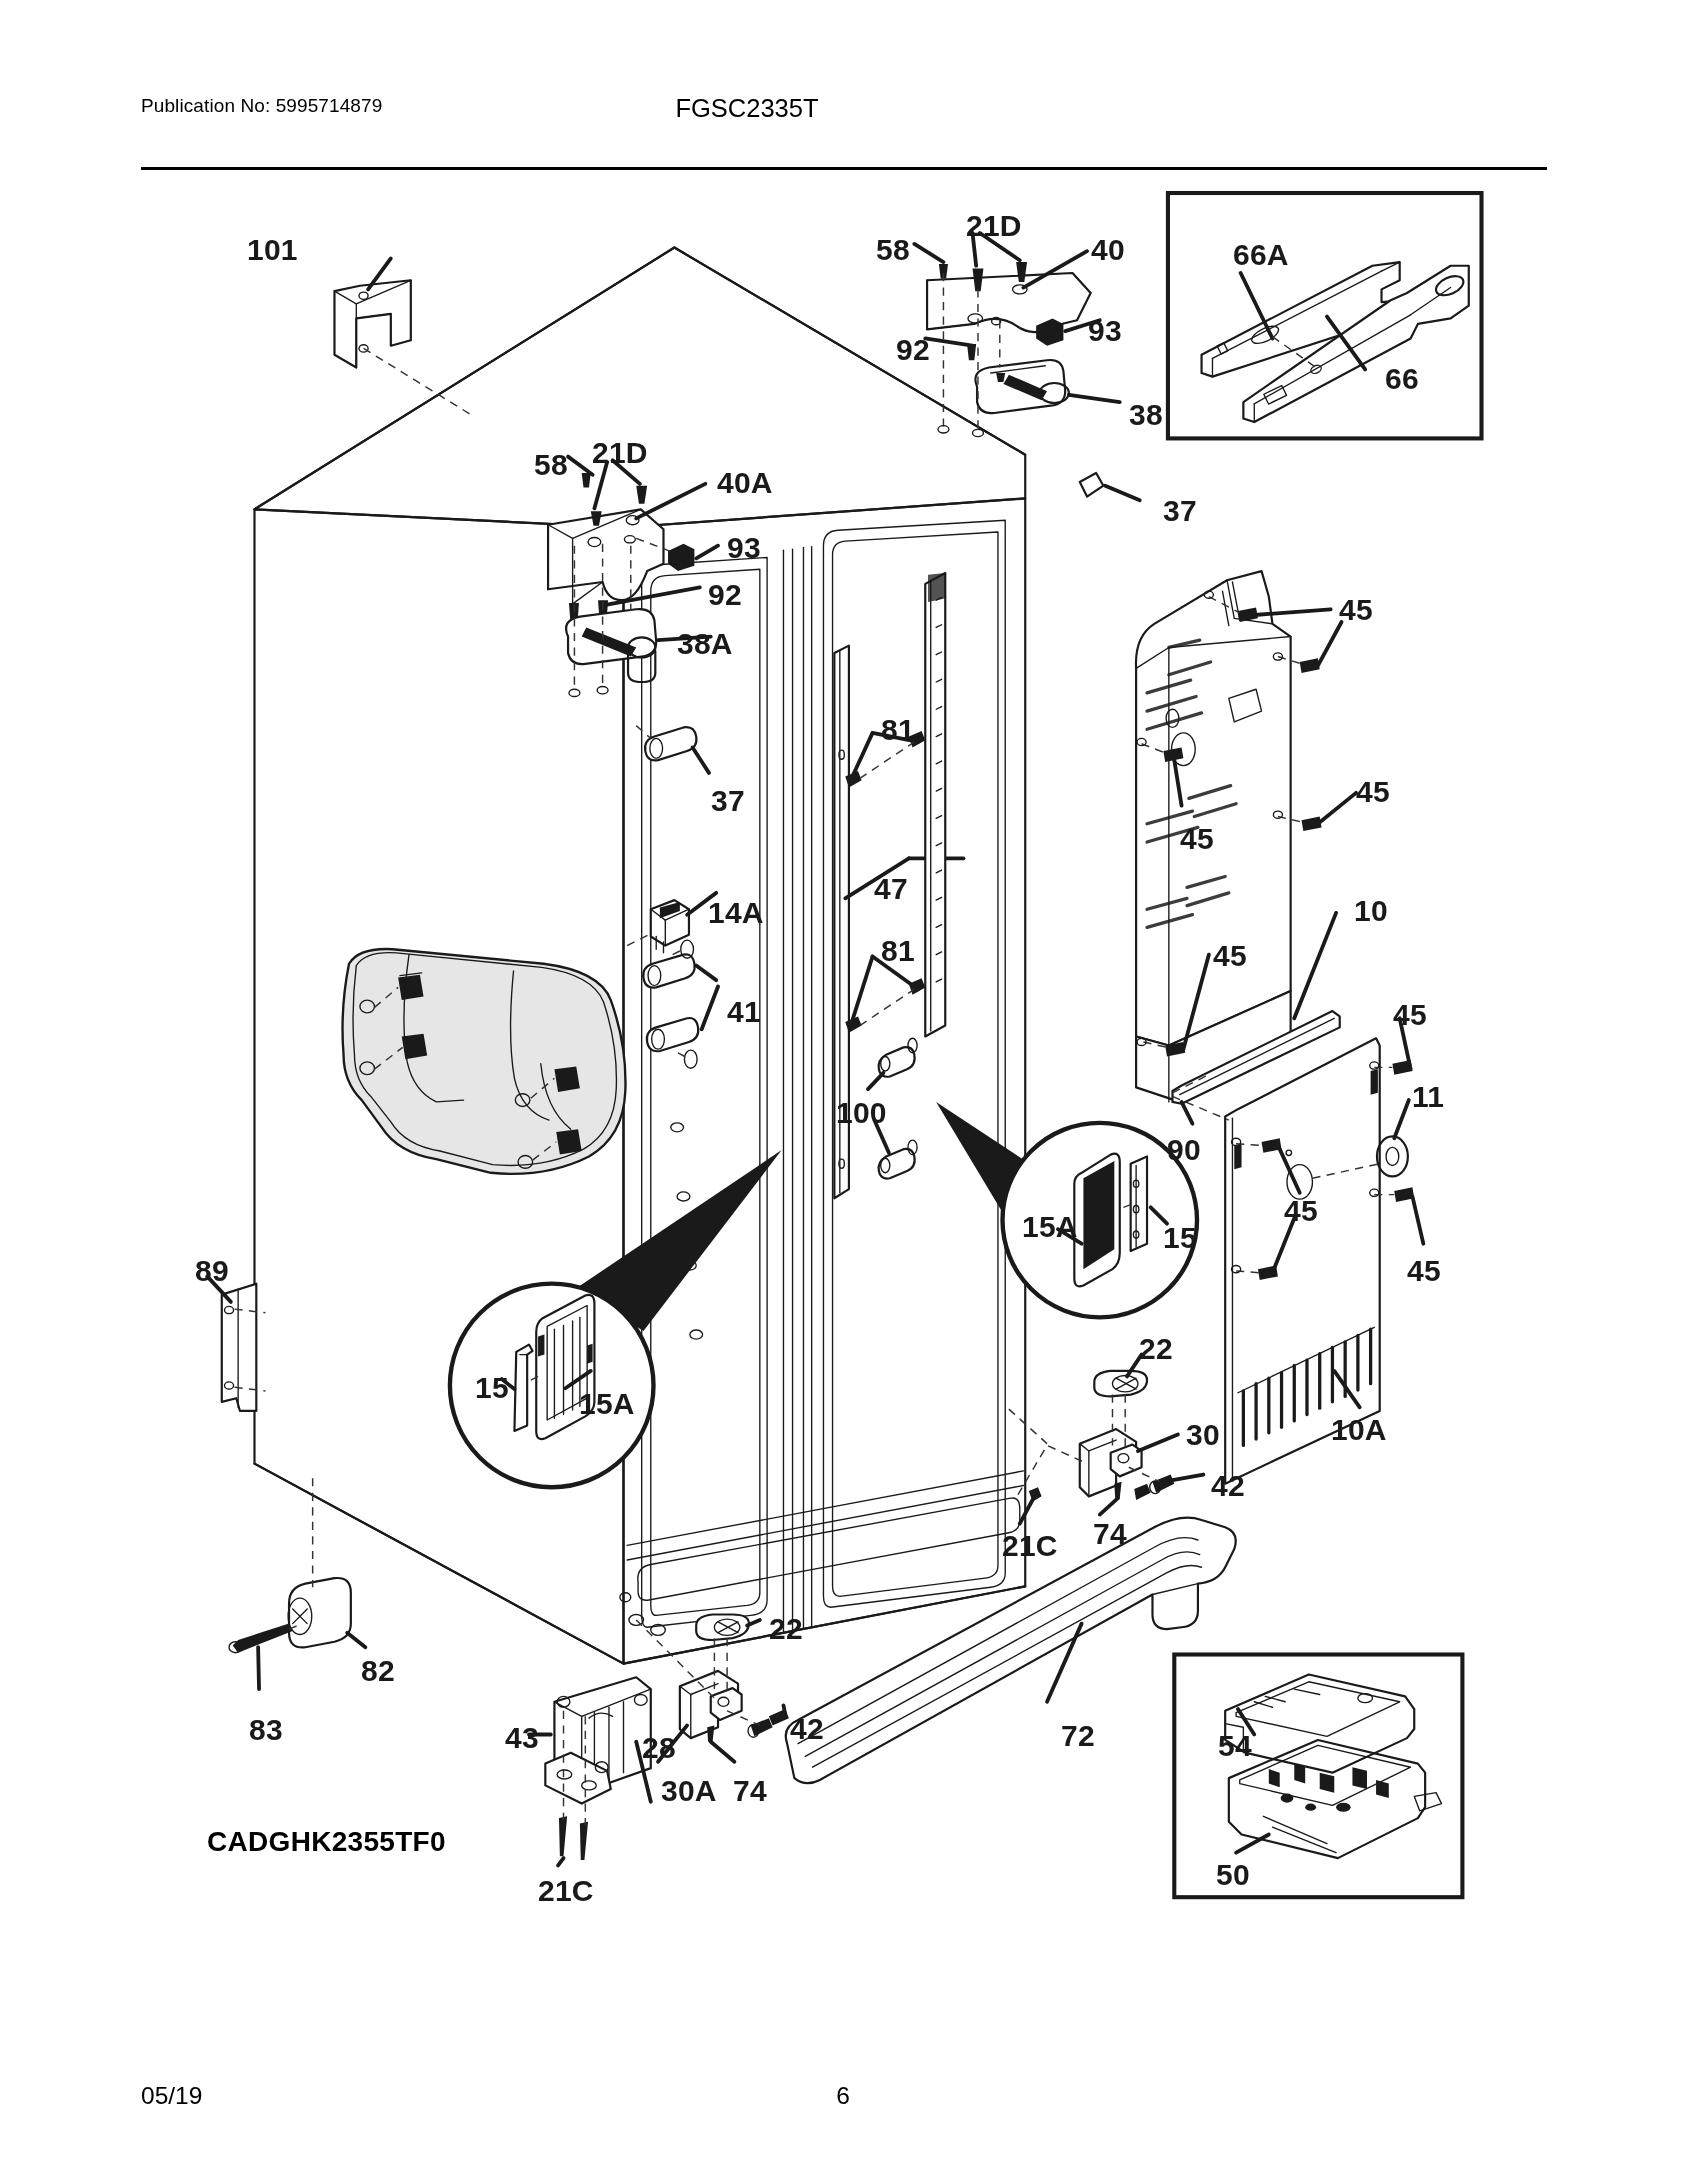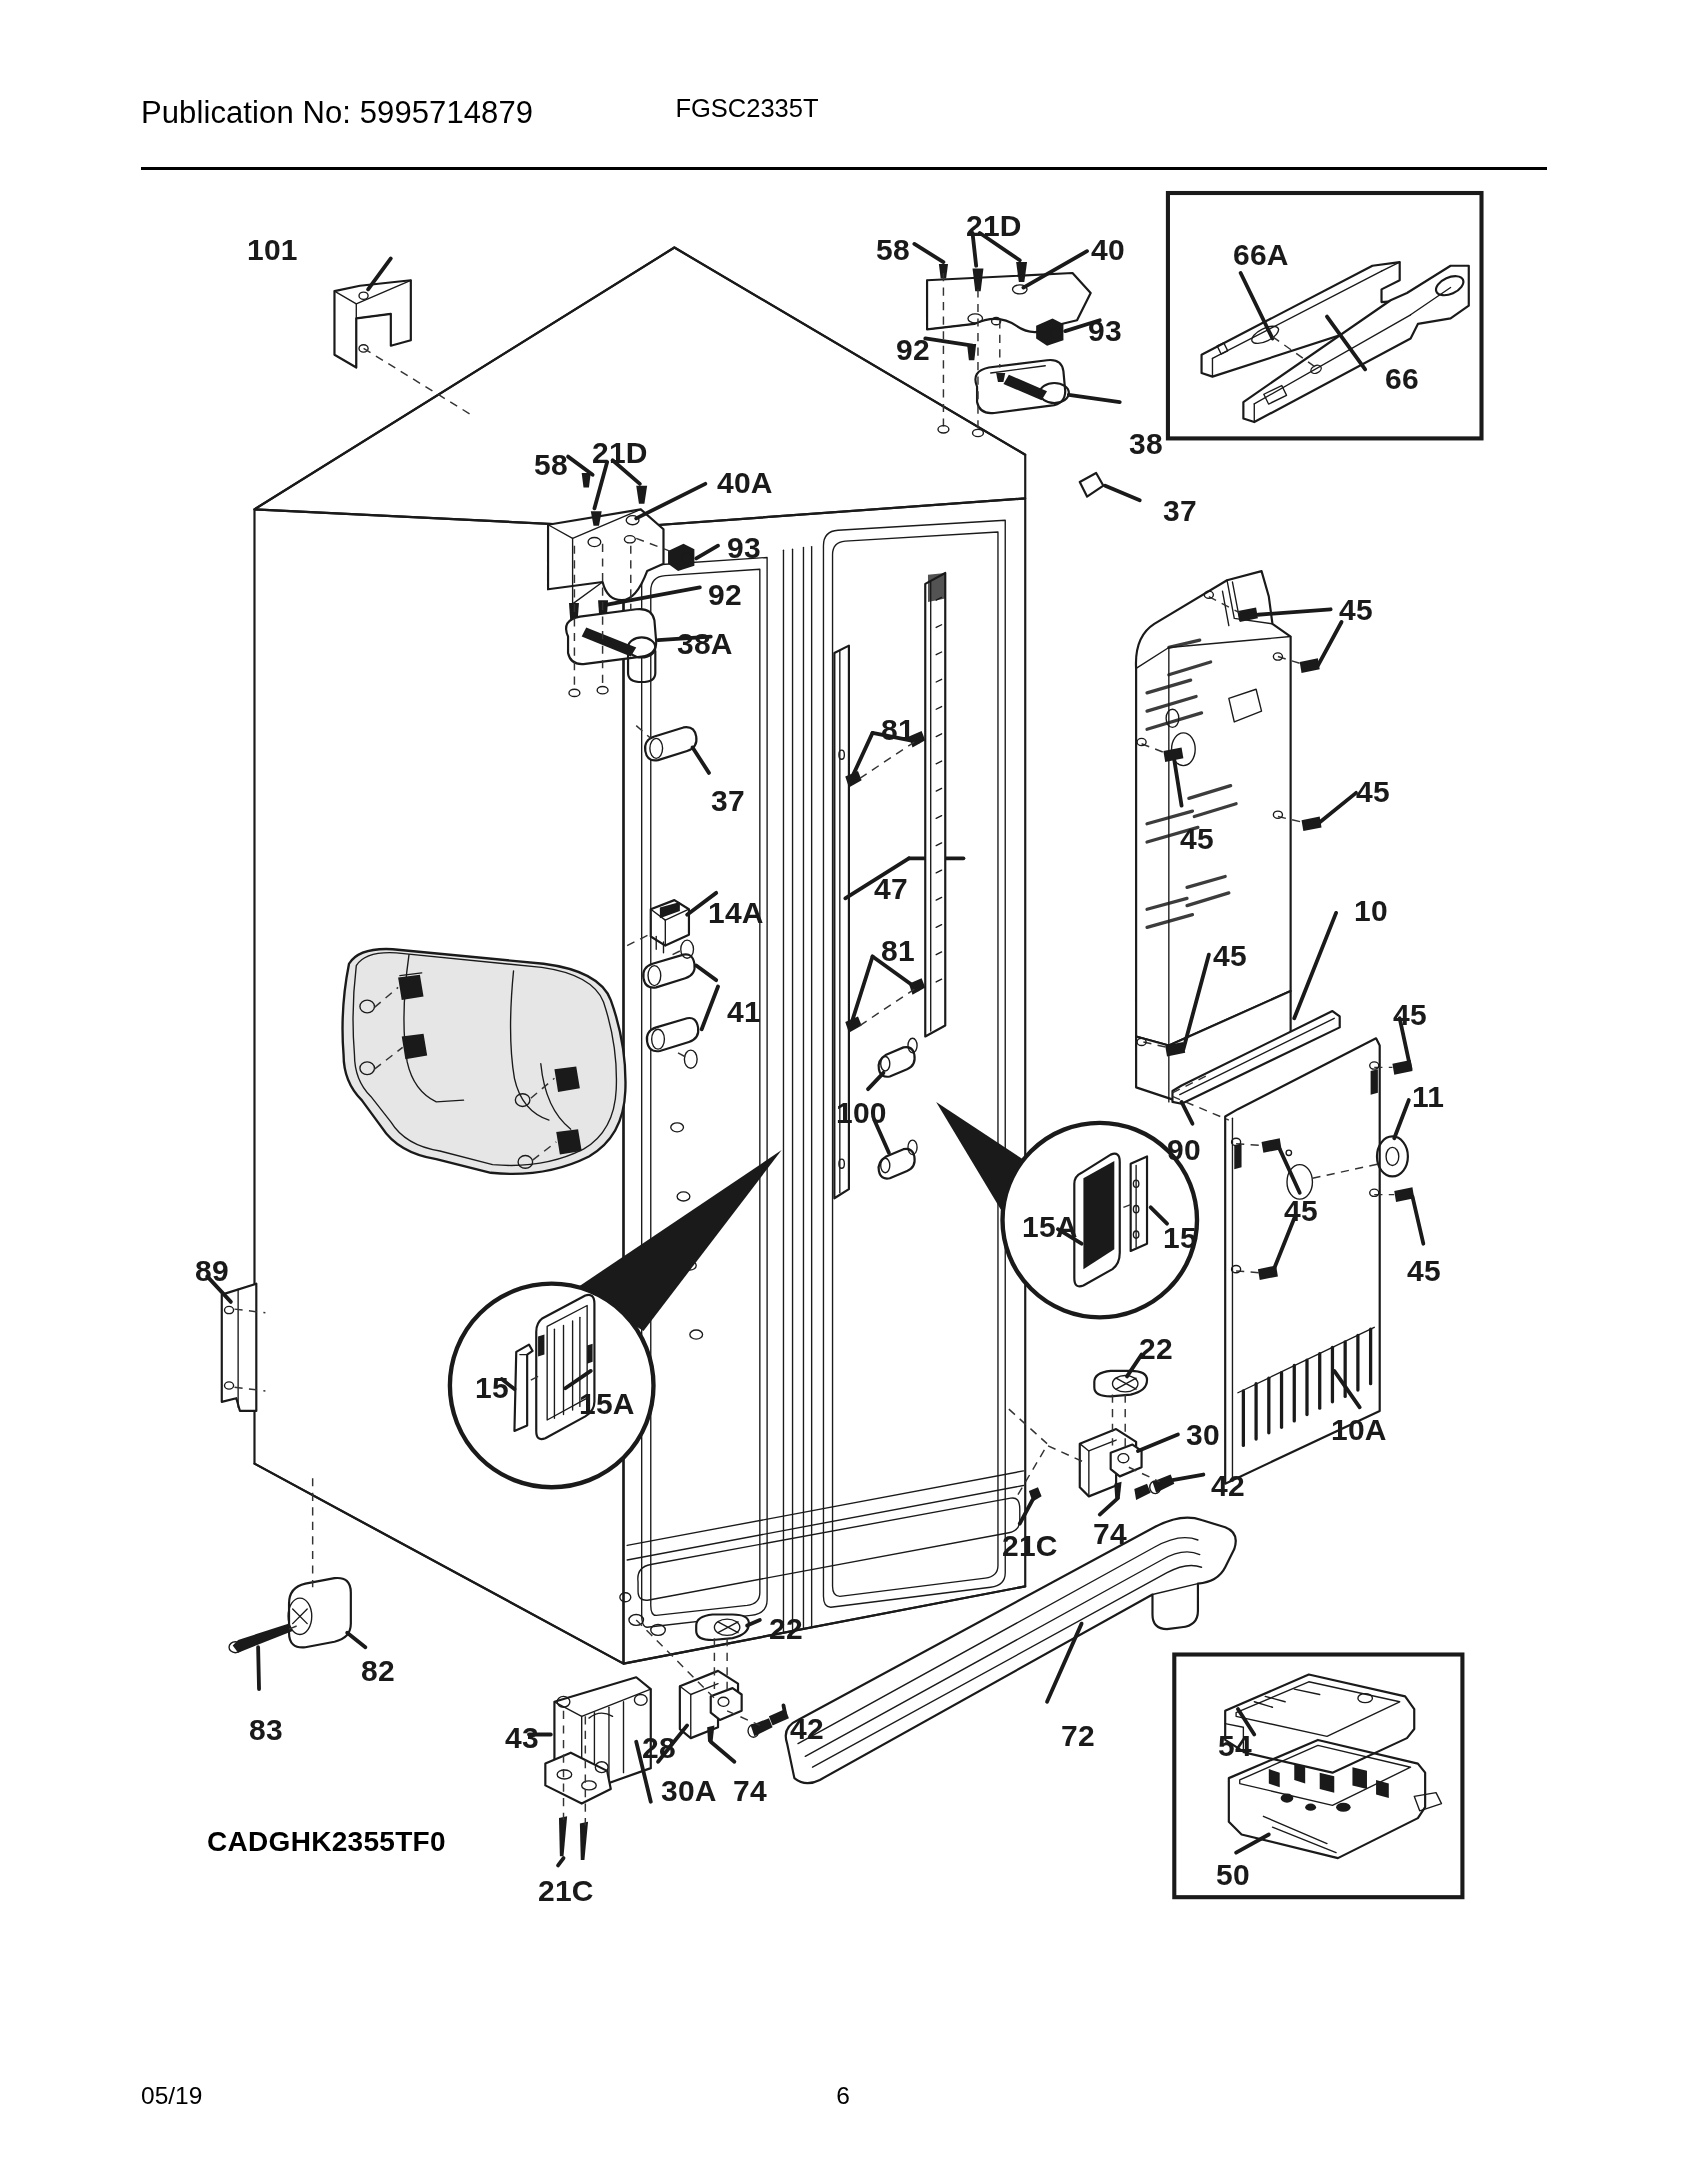--- a/index.html
+++ b/index.html
@@ -17,21 +17,21 @@
     height: 2182px;
     background: #ffffff;
     overflow: hidden;
   }
 
   
   .hdr-pub {
     position: absolute;
     left: 141px;
     top: 95px;
-    font-size: 31px;
+    font-size: 19px;
     letter-spacing: 0.1px;
     white-space: nowrap;
   }
   .hdr-model {
     position: absolute;
     left: 0;
     top: 94px;
     width: 1494px;
     text-align: center;
     font-size: 25.5px;
@@ -668,21 +668,21 @@
       <path class="lead" d="M1360 2038 L1396 2018"></path>
     </g>
   </svg>
 
   <div class="lbl" style="left:247px;  top:235px;">101</div>
   <div class="lbl" style="left:876px;  top:235px;">58</div>
   <div class="lbl" style="left:966px; top:211px;">21D</div>
   <div class="lbl" style="left:1091px; top:235px;">40</div>
   <div class="lbl" style="left:896px;  top:335px;">92</div>
   <div class="lbl" style="left:1088px; top:316px;">93</div>
-  <div class="lbl" style="left:1129px; top:400px;margin-top:29px;">38</div>
+  <div class="lbl" style="left:1129px; top:400px;">38</div>
   <div class="lbl" style="left:1233px; top:240px;">66A</div>
   <div class="lbl" style="left:1385px; top:364px;">66</div>
   <div class="lbl" style="left:534px; top:450px;">58</div>
   <div class="lbl" style="left:592px; top:438px;">21D</div>
   <div class="lbl" style="left:717px;  top:468px;">40A</div>
   <div class="lbl" style="left:727px; top:533px;">93</div>
   <div class="lbl" style="left:708px; top:580px;">92</div>
   <div class="lbl" style="left:677px;  top:629px;">38A</div>
   <div class="lbl" style="left:1163px; top:496px;">37</div>
   <div class="lbl" style="left:711px; top:786px;">37</div>

